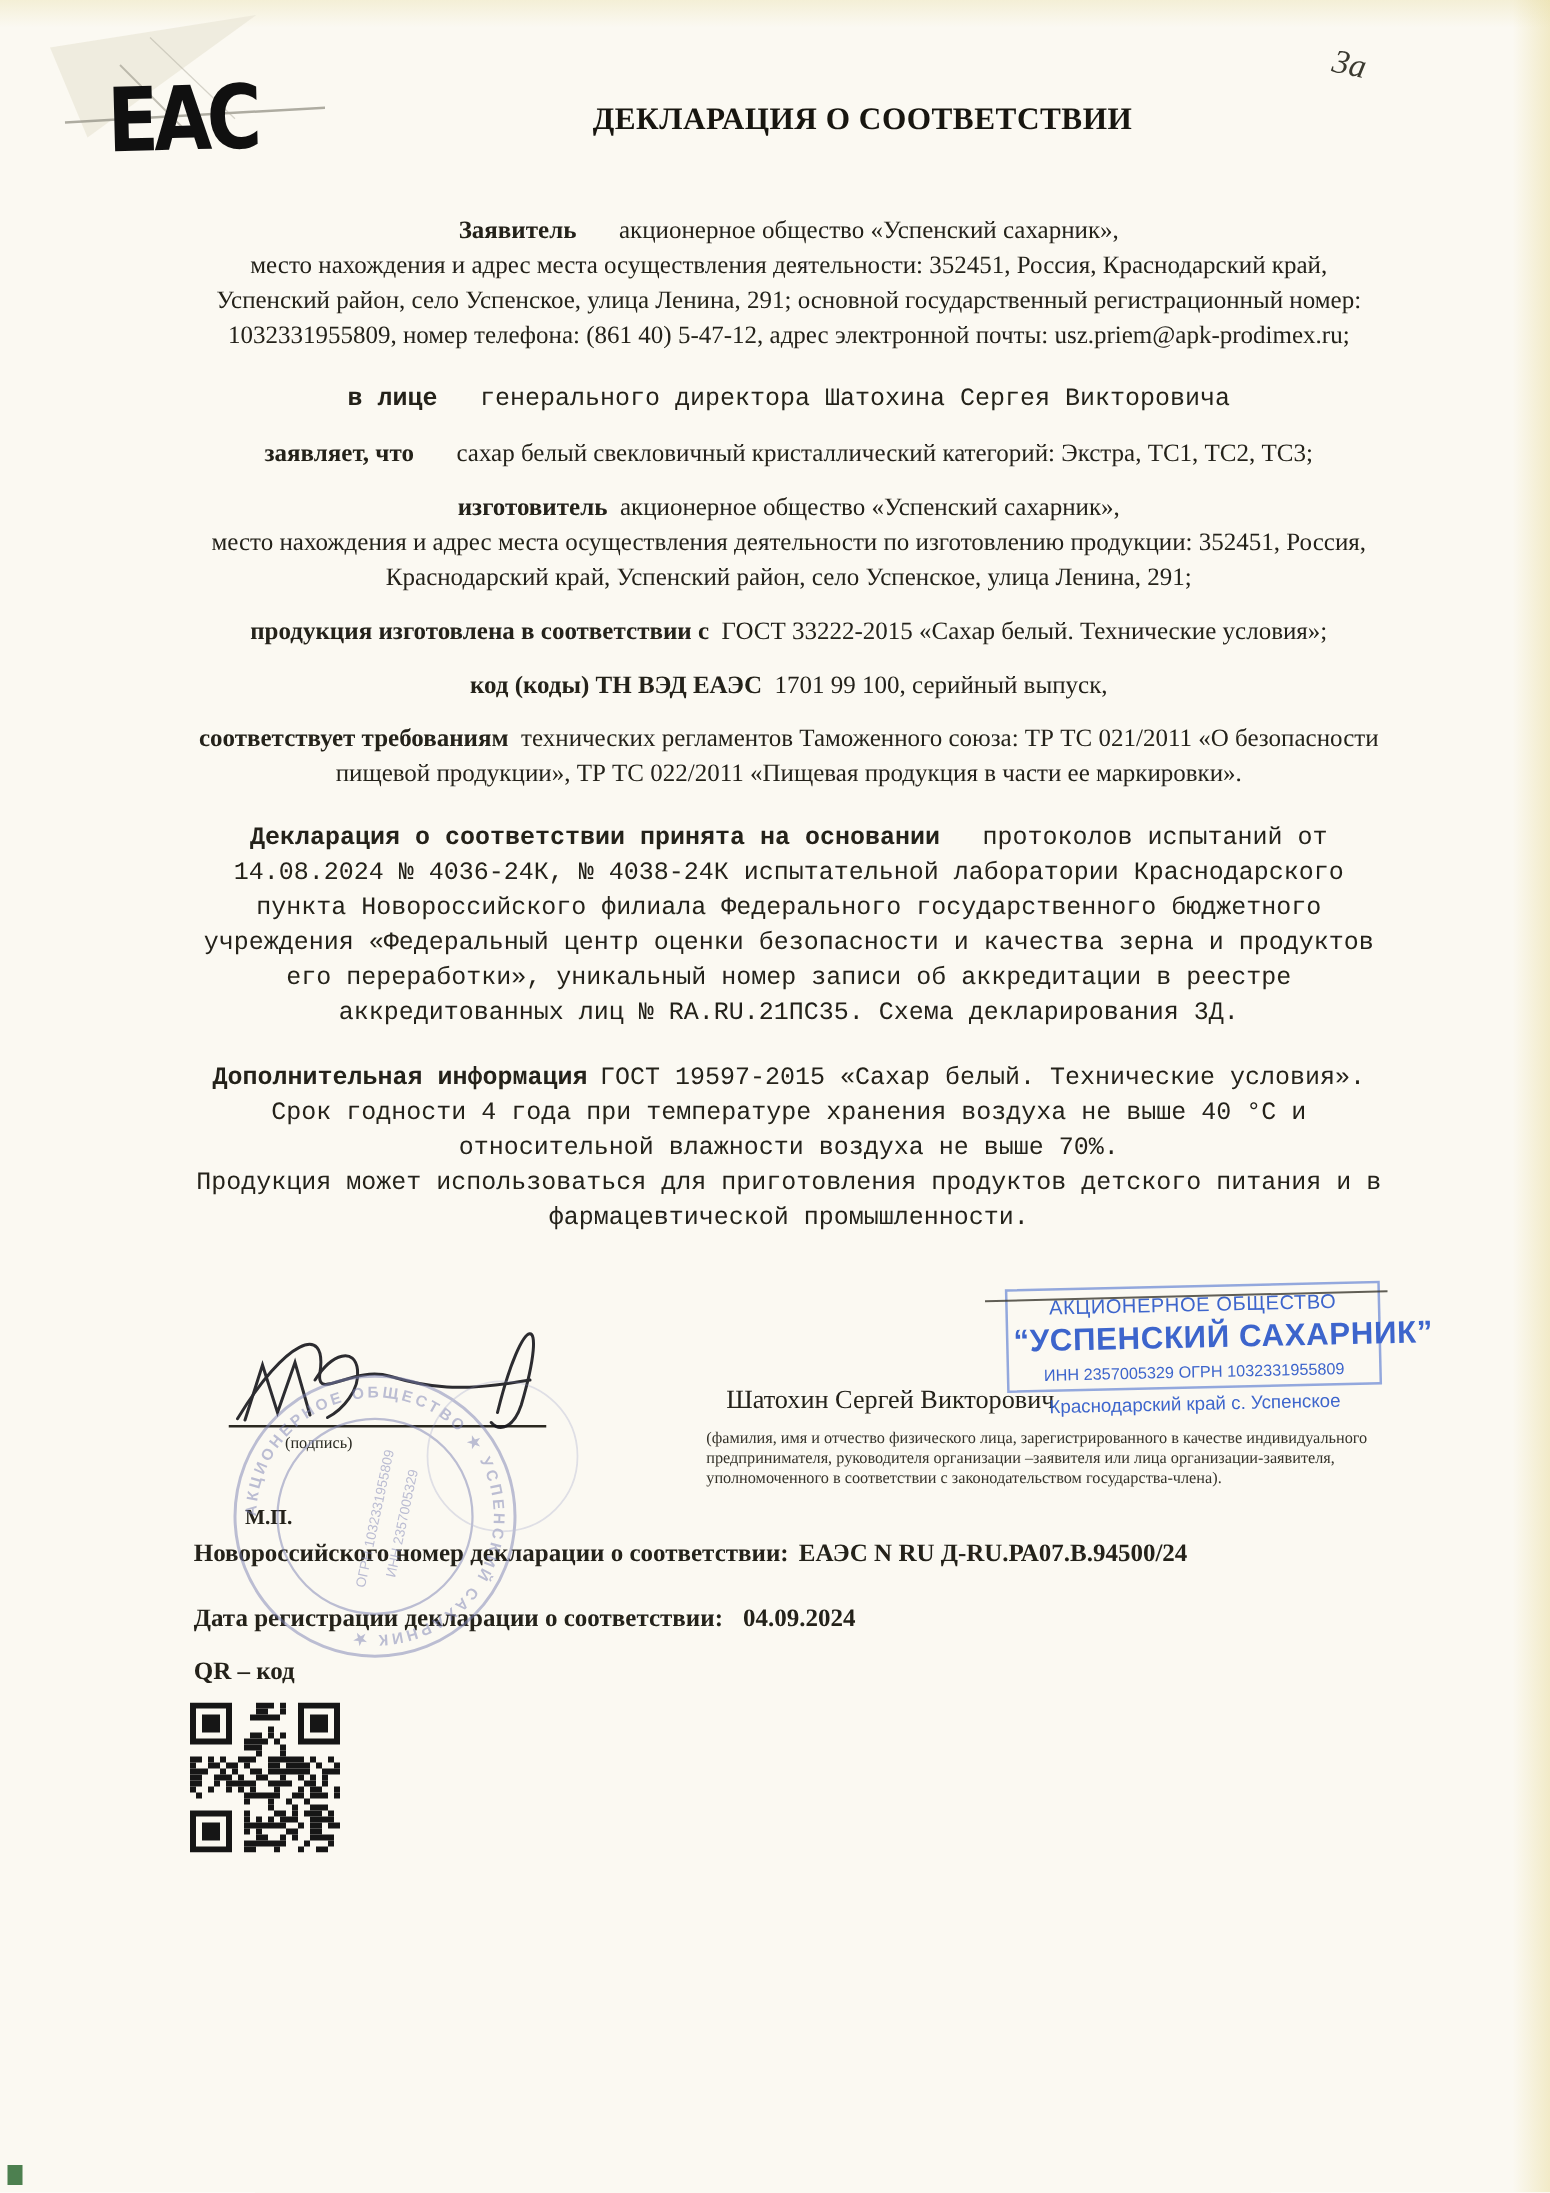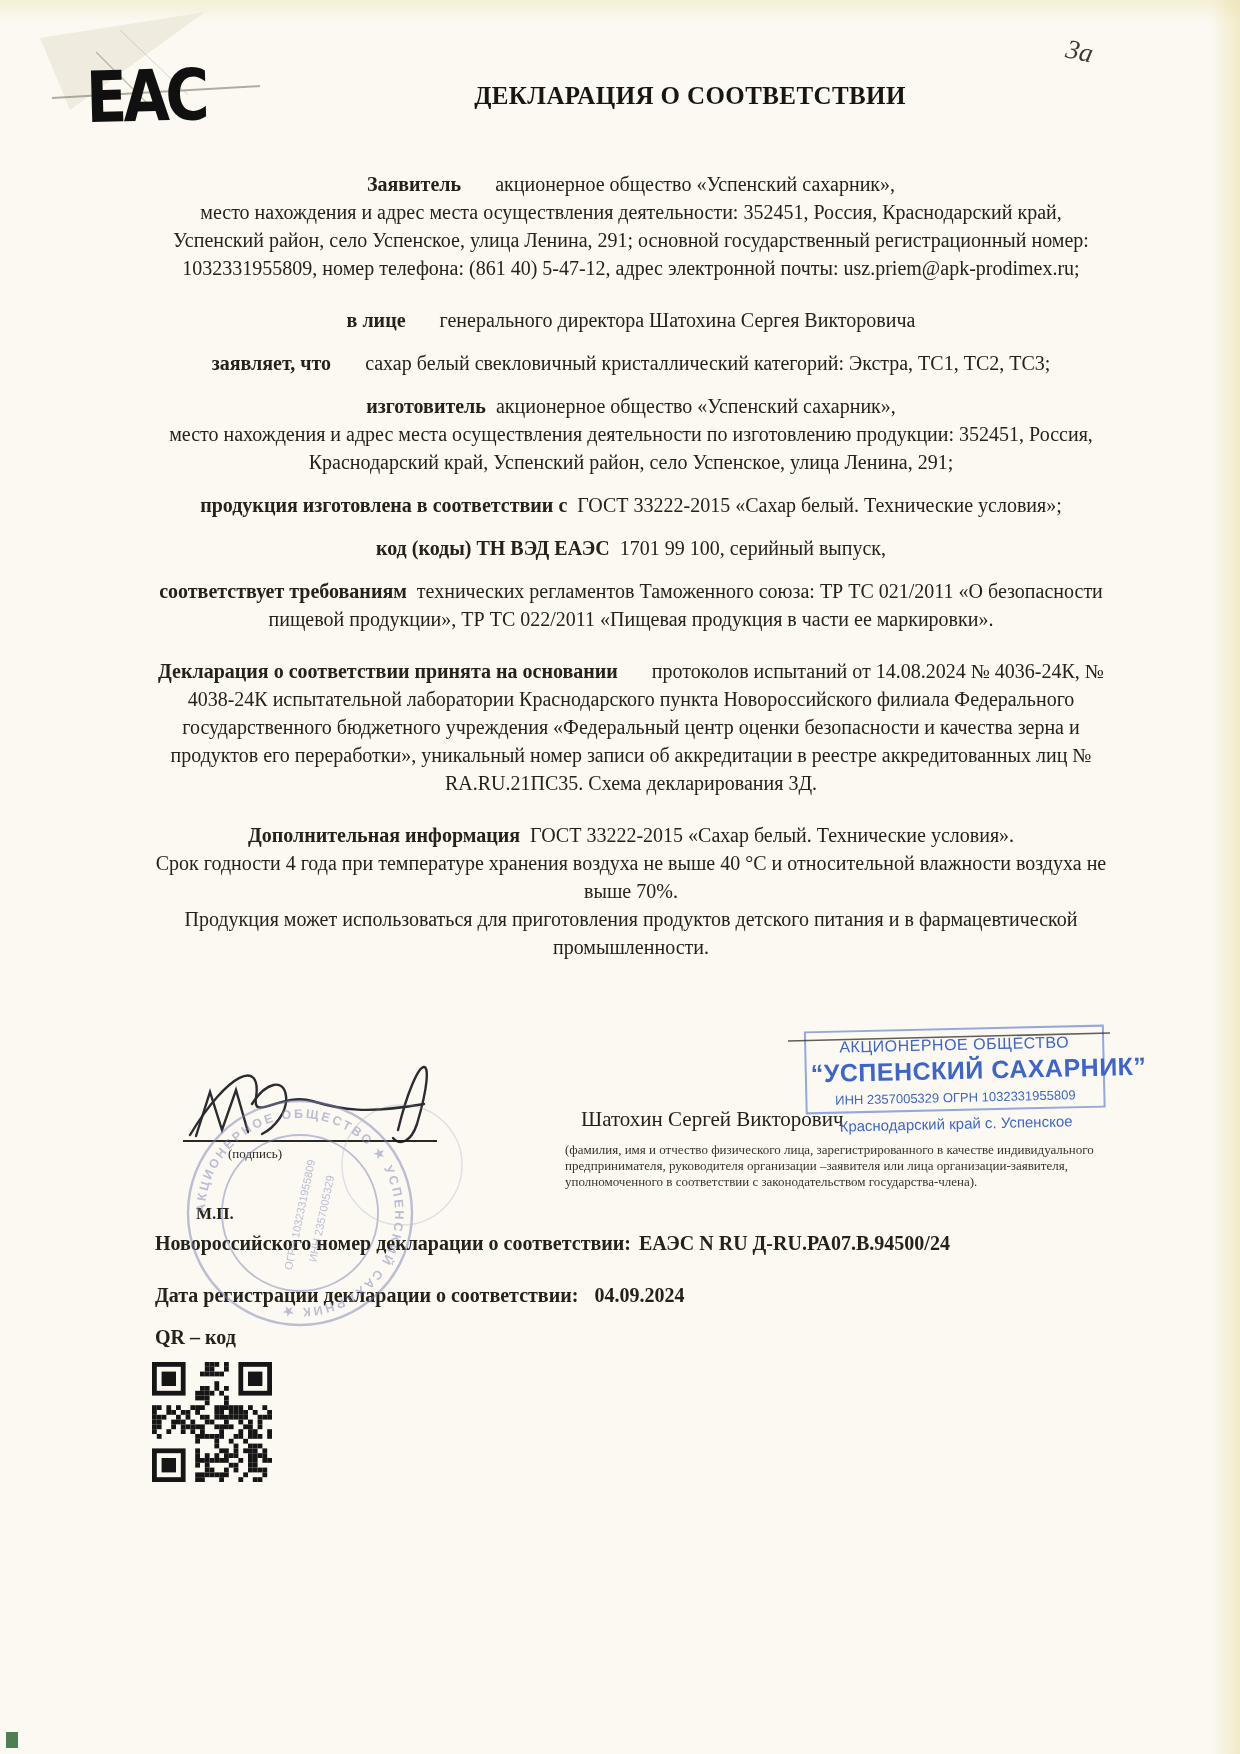--- a/index.html
+++ b/index.html
@@ -22,21 +22,21 @@
   .corner-note{position:absolute;left:1066px;top:36px;z-index:2;font-size:27px;font-style:italic;
     color:#3b3a30;transform:rotate(12deg);}
 
   .header{position:absolute;left:300px;top:80px;width:780px;z-index:2;text-align:center;
     font-weight:700;font-size:25px;line-height:31px;letter-spacing:.4px;color:#181610;}
 
   .content{position:absolute;left:155px;top:170px;width:952px;z-index:2;}
   .para{font-size:20px;line-height:28px;margin:0 0 15px 0;text-align:center;}
   .lead{font-weight:700;margin-right:10px;}
   .lead.wide{margin-right:34px;}
-  .mt{margin-top:24px;}
+  .mt{margin-top:24px;font-family:Liberation Mono, monospace;}
   .validity{font-weight:700;margin-top:24px;}
 
   .blue-stamp{position:absolute;left:805px;top:1028px;width:300px;z-index:6;
     transform:rotate(-1.3deg);color:#2d59c9;text-align:center;
     font-family:"Liberation Sans",sans-serif;opacity:.92;}
   .blue-stamp .box{border:2px solid rgba(45,89,201,.55);padding:6px 4px 4px;}
   .bs1{font-size:16px;letter-spacing:.5px;}
   .bs2{font-size:25px;font-weight:700;letter-spacing:.5px;margin-top:2px;white-space:nowrap;}
   .bs3{font-size:13px;margin-top:5px;white-space:nowrap;}
   .bs4{font-size:15px;margin-top:4px;white-space:nowrap;}
@@ -111,21 +111,21 @@
 
     <p class="para">
       <span class="lead">соответствует требованиям</span><span>технических регламентов Таможенного союза: ТР ТС 021/2011 «О безопасности пищевой продукции», ТР ТС 022/2011 «Пищевая продукция в части ее маркировки».</span>
     </p>
 
     <p class="para mt">
       <span class="lead wide">Декларация о соответствии принята на основании</span><span>протоколов испытаний от 14.08.2024 № 4036-24К, № 4038-24К испытательной лаборатории Краснодарского пункта Новороссийского филиала Федерального государственного бюджетного учреждения «Федеральный центр оценки безопасности и качества зерна и продуктов его переработки», уникальный номер записи об аккредитации в реестре аккредитованных лиц № RA.RU.21ПС35. Схема декларирования 3Д.</span>
     </p>
 
     <p class="para mt">
-      <span class="lead">Дополнительная информация</span><span>ГОСТ 33222-2015 «Сахар белый. Технические условия».</span><br>
+      <span class="lead">Дополнительная информация</span><span>ГОСТ 19597-2015 «Сахар белый. Технические условия».</span><br>
       <span>Срок годности 4 года при температуре хранения воздуха не выше 40 °С и относительной влажности воздуха не выше 70%.</span><br>
       <span>Продукция может использоваться для приготовления продуктов детского питания и в фармацевтической промышленности.</span>
     </p>
 
 
   </div>
 
   <div class="blue-stamp">
     <div class="box">
       <div class="bs1">АКЦИОНЕРНОЕ ОБЩЕСТВО</div>

